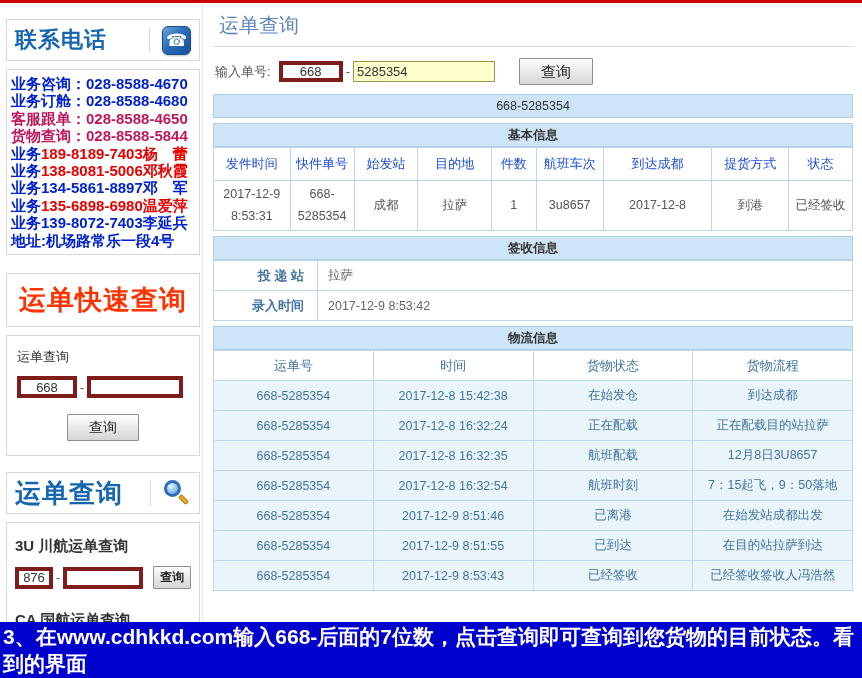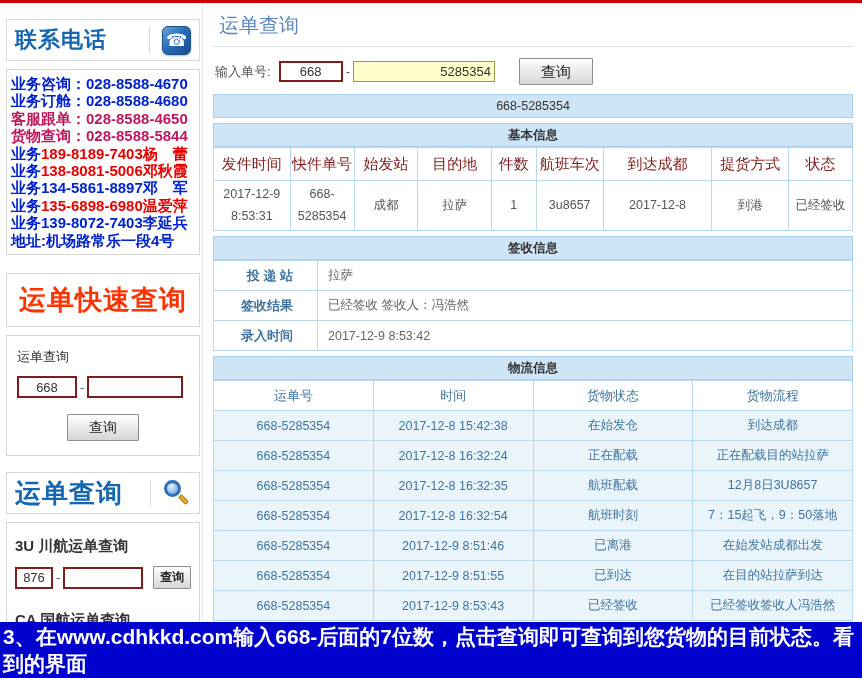--- a/index.html
+++ b/index.html
@@ -21,21 +21,21 @@
     border:1px solid #17508f; color:#fff; font-size:17px; line-height:27px;
     text-align:center; box-shadow:0 1px 2px rgba(0,0,0,.25); }
   #phone-box { padding:5px 2px 5px 4px; }
   .phone-line { font-size:15px; font-weight:bold; line-height:17.4px; white-space:nowrap; }
   .c-blue { color:#0022cc; } .c-green { color:#be185d; } .c-red { color:#e60000; }
   #banner-box { height:54px; display:flex; align-items:center; justify-content:center; margin-top:18px; }
   #banner-box .red-ttl { color:#ff3300; font-size:27px; font-weight:bold; letter-spacing:1px; }
   #form-box { padding:12px 10px 14px 10px; margin-bottom:16px; }
   #form-box .lbl { font-size:13px; color:#333; margin-bottom:10px; }
   .inrow { display:flex; align-items:center; }
-  input { border:2px solid #7f1d1d; background:#fff; font-size:13px; height:22px;
+  input { border:4px solid #7f1d1d; background:#fff; font-size:13px; height:22px;
     font-family:"Liberation Sans","DejaVu Sans",sans-serif; color:#333; padding:0 3px; }
   .ctr { text-align:center; }
   .dash { color:#555; margin:0 3px; font-size:13px; }
   .btn { display:inline-block; border:1px solid #8e8e8e; border-radius:1px; color:#222;
     background:linear-gradient(#fefefe,#e8e8e8 55%,#d5d5d5); font-size:14px;
     text-align:center; cursor:pointer; font-family:inherit; }
   #form-box .btn-mid { width:72px; height:27px; line-height:25px; margin:16px auto 0 auto; display:block; }
   .mag-icon { position:relative; width:28px; height:28px; display:inline-block; }
   .mag-lens { position:absolute; left:1px; top:1px; width:17px; height:17px; border-radius:50%;
     border:3px solid #2f6eb5; background:radial-gradient(circle at 35% 30%,#eaf5ff,#7db3e0 70%,#4a86c0); }
@@ -45,37 +45,37 @@
   .air-lbl { font-size:15px; font-weight:bold; color:#333; margin-bottom:10px; }
   .btn-sm { width:46px; height:23px; line-height:21px; font-size:12px; font-weight:bold; margin-left:10px; }
   .gap18 { height:22px; }
 
   
   #main { flex:1; border-left:1px solid #e3eaf2; min-height:618px; padding:0 8px 0 10px; }
   #main-title { font-size:20px; color:#5e86bb; padding:9px 0 7px 6px; border-bottom:1px solid #d7dfe9; }
   #query-row { display:flex; align-items:center; margin:11px 0 0 2px; }
   #query-row .qlbl { font-size:13px; color:#555; margin-right:8px; }
   #qprefix { width:64px; height:21px; }
-  #qnumber { width:142px; height:21px; background:#ffffcc; border:1px solid #99994d;text-align:right; }
+  #qnumber { width:142px; height:21px; background:#ffffcc; border:1px solid #99994d; }
   .btn-main { width:74px; height:27px; line-height:25px; margin-left:24px; font-size:15px; }
   #result { margin-top:9px; width:640px; }
   .bluebar { background:#cde5f7; border:1px solid #aecfe9; height:24px; line-height:22px;
     text-align:center; font-size:12.5px; color:#333; }
   .bluebar.bold { font-weight:bold; }
   .secgap { height:5px; }
   table { border-collapse:collapse; width:100%; table-layout:fixed; }
   td,th { border:1px solid #bcd8ef; font-weight:normal; }
   
-  #basic-table th { height:33px; font-size:15px; color:#7f1d1d; text-align:center; background:#fff; }
+  #basic-table th { height:33px; font-size:13px; color:#1d4ed8; text-align:center; background:#fff; }
   #basic-table td { height:50px; font-size:12.5px; color:#555; text-align:center; line-height:1.7; padding:2px; background:#fff; }
   #basic-table .w1{width:12%}.w2{width:10%}.w3{width:10%}.w4{width:11.5%}.w5{width:7%}
   .w6{width:10.5%}.w7{width:17%}.w8{width:12%}
   
   #sign-table th { width:104px; height:30px; font-size:13px; font-weight:bold; color:#41749f;
-    text-align:right; padding-right:24px; background:#fff; }
+    text-align:right; padding-right:13px; background:#fff; }
   #sign-table td { height:30px; font-size:12.5px; color:#666; text-align:left; padding-left:10px; background:#fff; }
   
   #log-table th { height:30px; font-size:13px; color:#41749f; text-align:center; background:#fff; }
   #log-table td { height:30px; font-size:12.5px; color:#41749f; text-align:center; background:#e9f4fb; }
 
   
   #bottom-banner { position:absolute; left:0; bottom:0; width:862px; height:56px;
     background:#0101ce; color:#fff; font-size:21px; font-weight:bold;
     line-height:27px; padding:1px 3px; word-break:break-all; }
 </style>
@@ -199,24 +199,20 @@
         <div class="secgap"></div>
 
         <div class="bluebar bold">签收信息</div>
         <table id="sign-table">
           <tbody id="sign-body">
               <tr>
                 <th>投 递 站</th>
                 <td>拉萨</td>
               </tr>
               <tr>
-                <th>签收结果</th>
-                <td>已经签收 签收人：冯浩然</td>
-              </tr>
-              <tr>
                 <th>录入时间</th>
                 <td>2017-12-9 8:53:42</td>
               </tr>
             </tbody>
         </table>
         <div class="secgap"></div>
 
         <div class="bluebar bold">物流信息</div>
         <table id="log-table">
           <thead>

